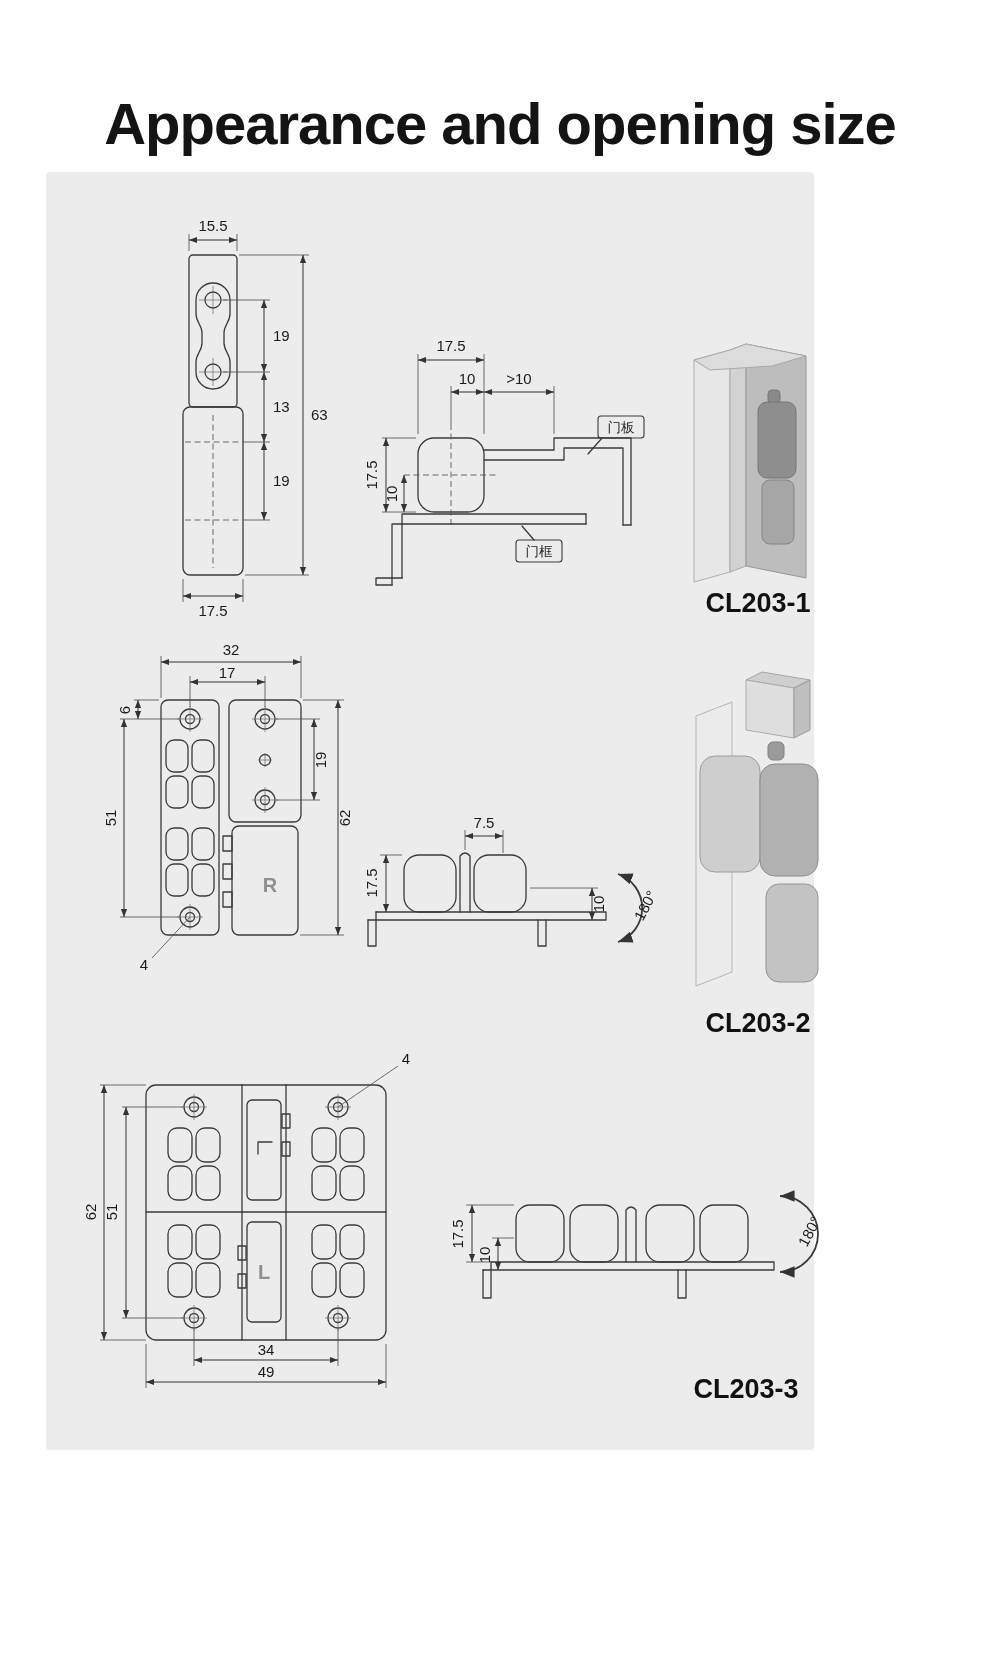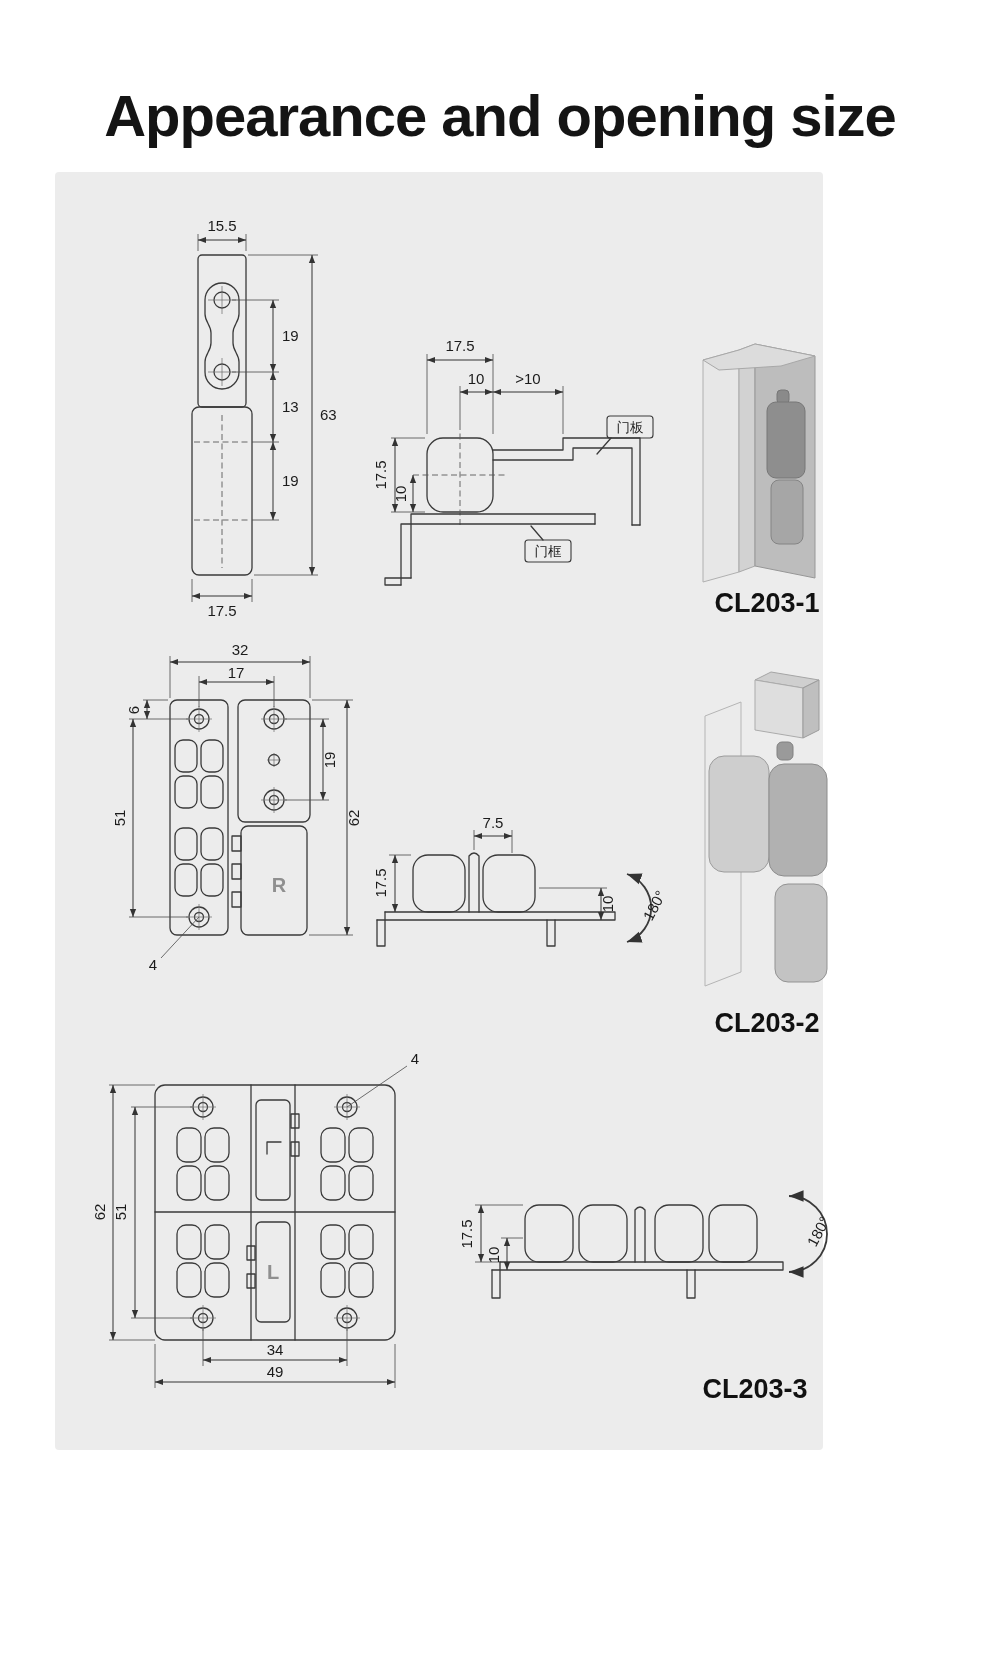--- a/index.html
+++ b/index.html
@@ -1,20 +1,20 @@
 <!DOCTYPE html>
 <html><head>
 <meta charset="utf-8">
 <style>
   *{margin:0;padding:0;box-sizing:border-box}
   html,body{background:#fff}
   body{font-family:"Liberation Sans",sans-serif}
   .page{position:relative;width:1000px;height:1662px;background:#fff;overflow:hidden}
-  .title{position:absolute;top:82px;left:0;width:100%;text-align:center;font-size:58px;font-weight:700;color:#141414;letter-spacing:-1px}
-  .panel{position:absolute;left:55px;top:172px;width:768px;height:1278px;background:#ececec;border-radius:4px}
+  .title{position:absolute;top:90px;left:0;width:100%;text-align:center;font-size:58px;font-weight:700;color:#141414;letter-spacing:-1px}
+  .panel{position:absolute;left:46px;top:172px;width:768px;height:1278px;background:#ececec;border-radius:4px}
   .panel svg{position:absolute;left:0}
   .art{fill:none;stroke:#3a3a3a;stroke-width:1.3;stroke-linejoin:round;stroke-linecap:round}
   .dash{fill:none;stroke:#5a5a5a;stroke-width:.9;stroke-dasharray:6 3.5}
   .ctr{fill:none;stroke:#6a6a6a;stroke-width:.7}
   .ext{stroke:#4a4a4a;stroke-width:.8}
   .dim{stroke:#333;stroke-width:1;fill:none}
   .rot{fill:none;stroke:#3a3a3a;stroke-width:1.8}
   .dimtxt{font-size:15px;fill:#1b1b1b}
   .lblbox{fill:none;stroke:#3a3a3a;stroke-width:1.1}
   .lbltxt{font-size:13.5px;fill:#1b1b1b}

